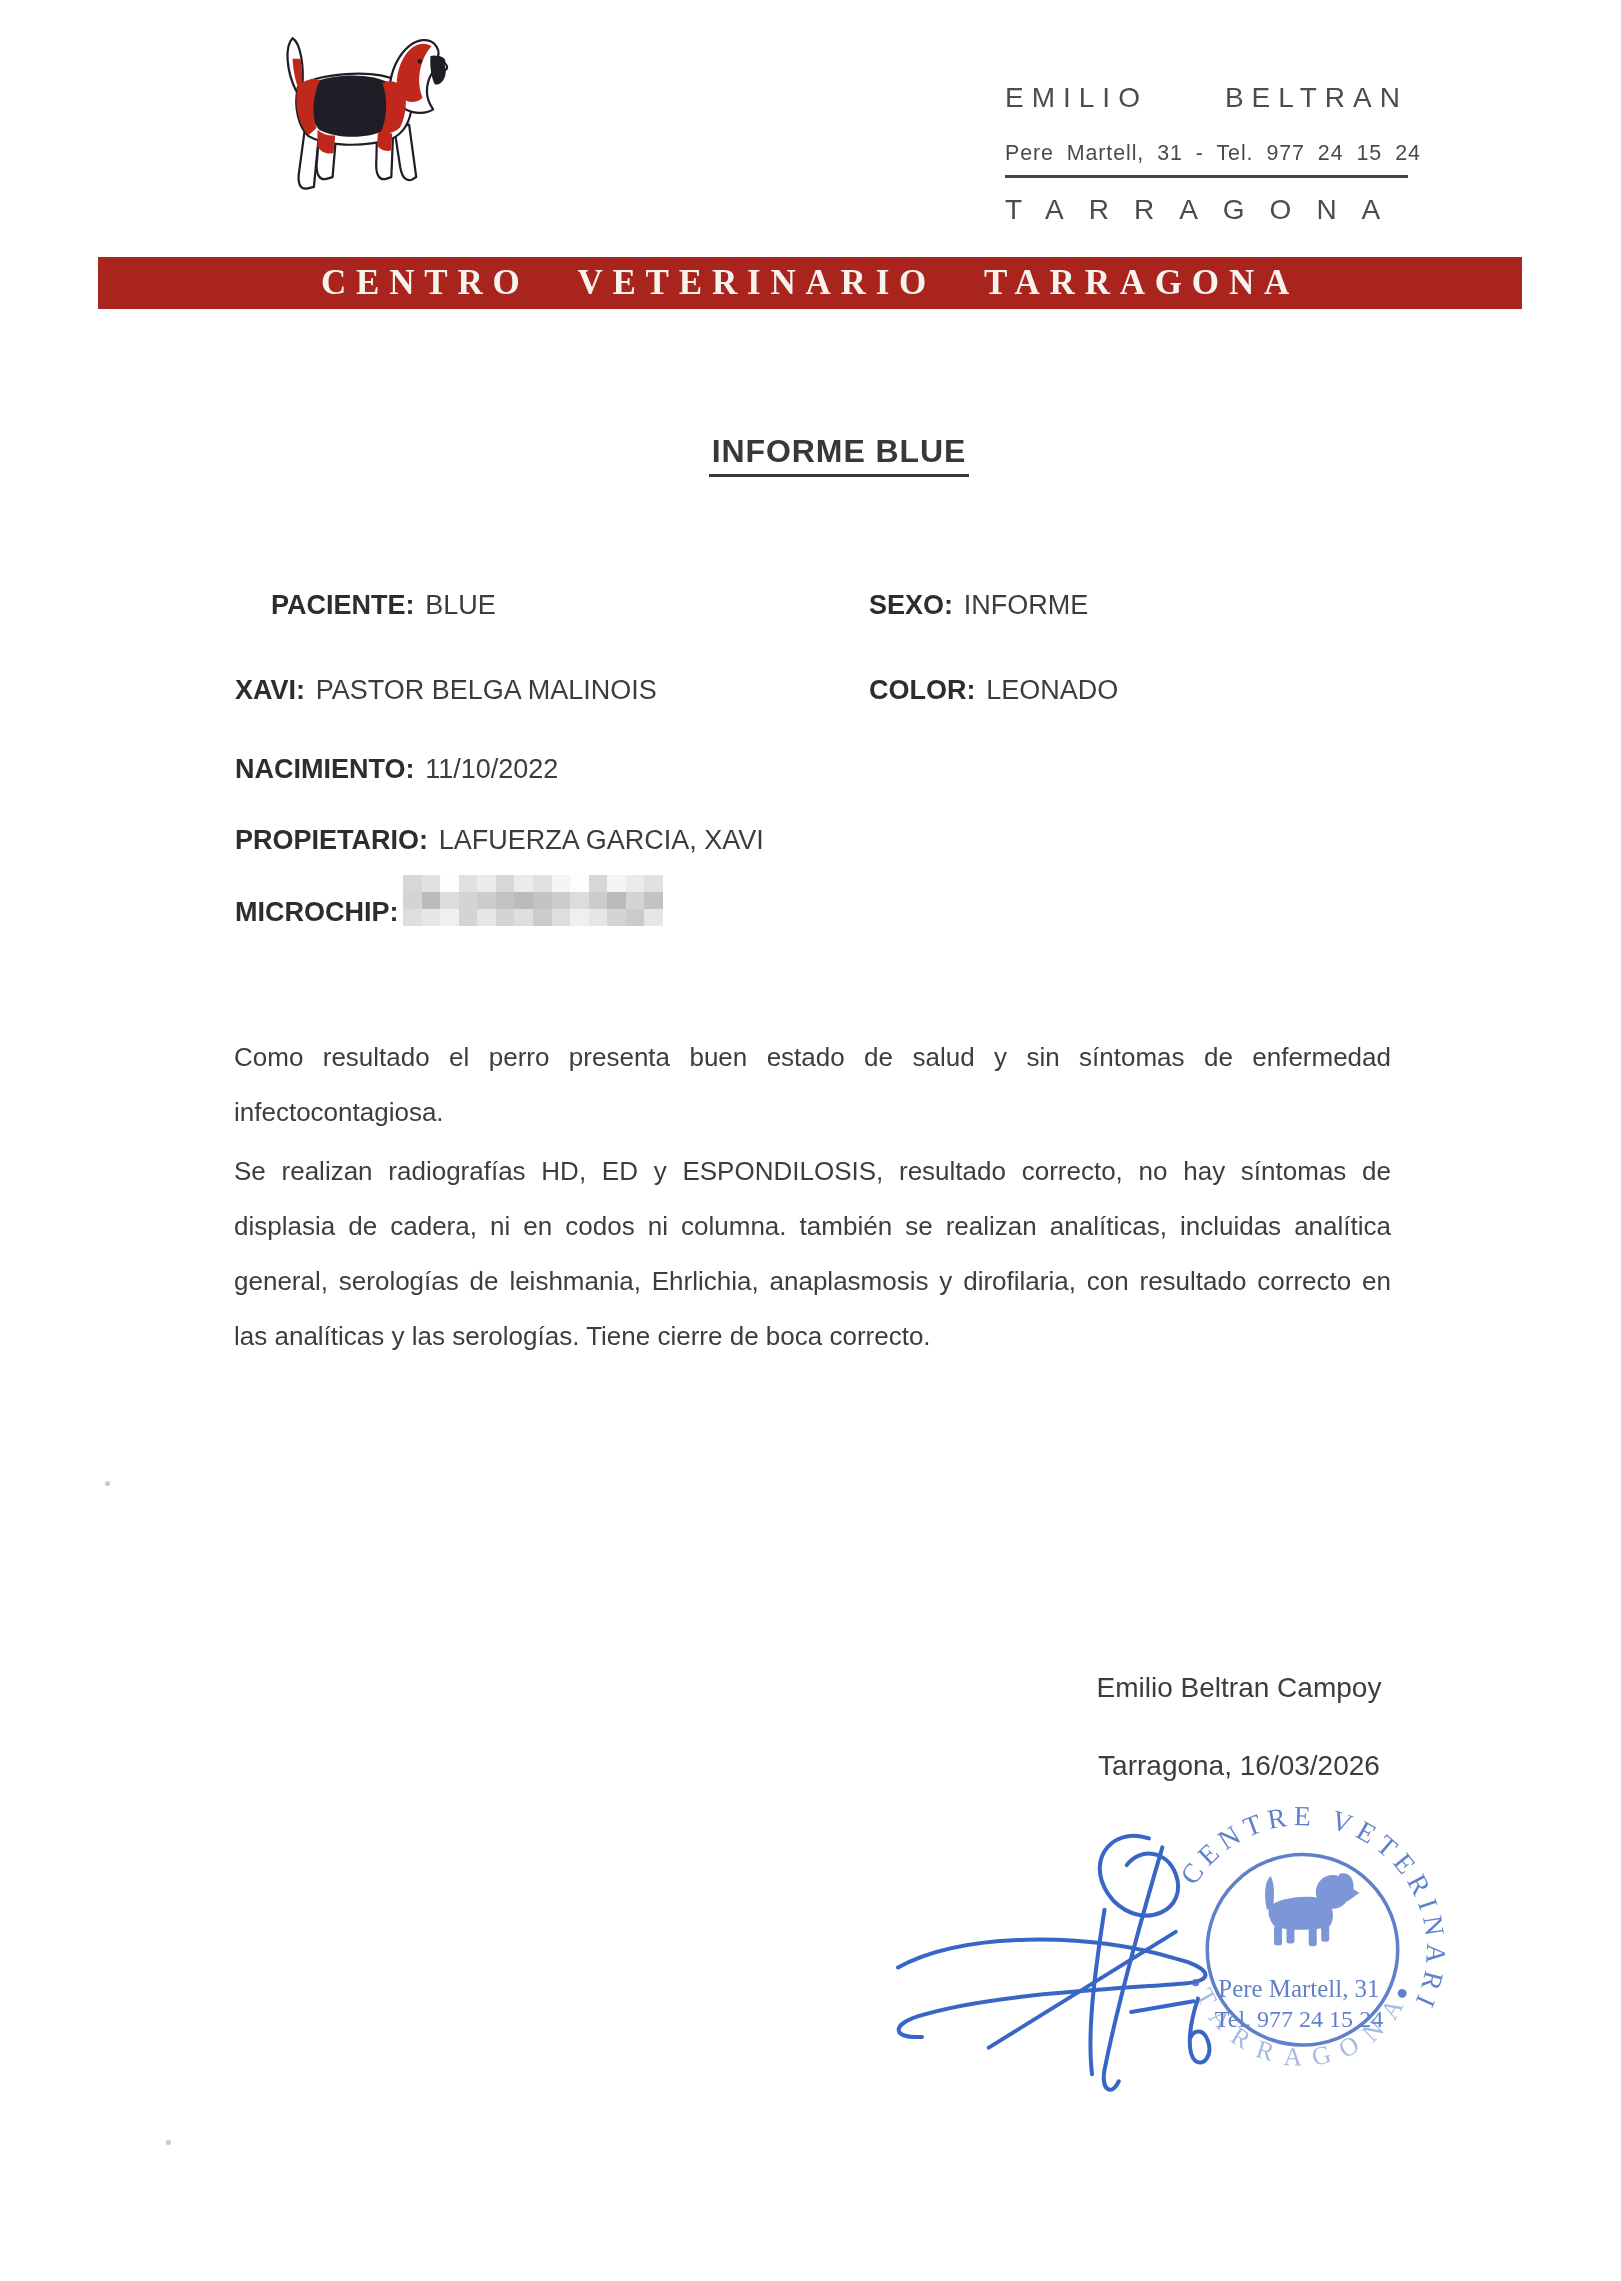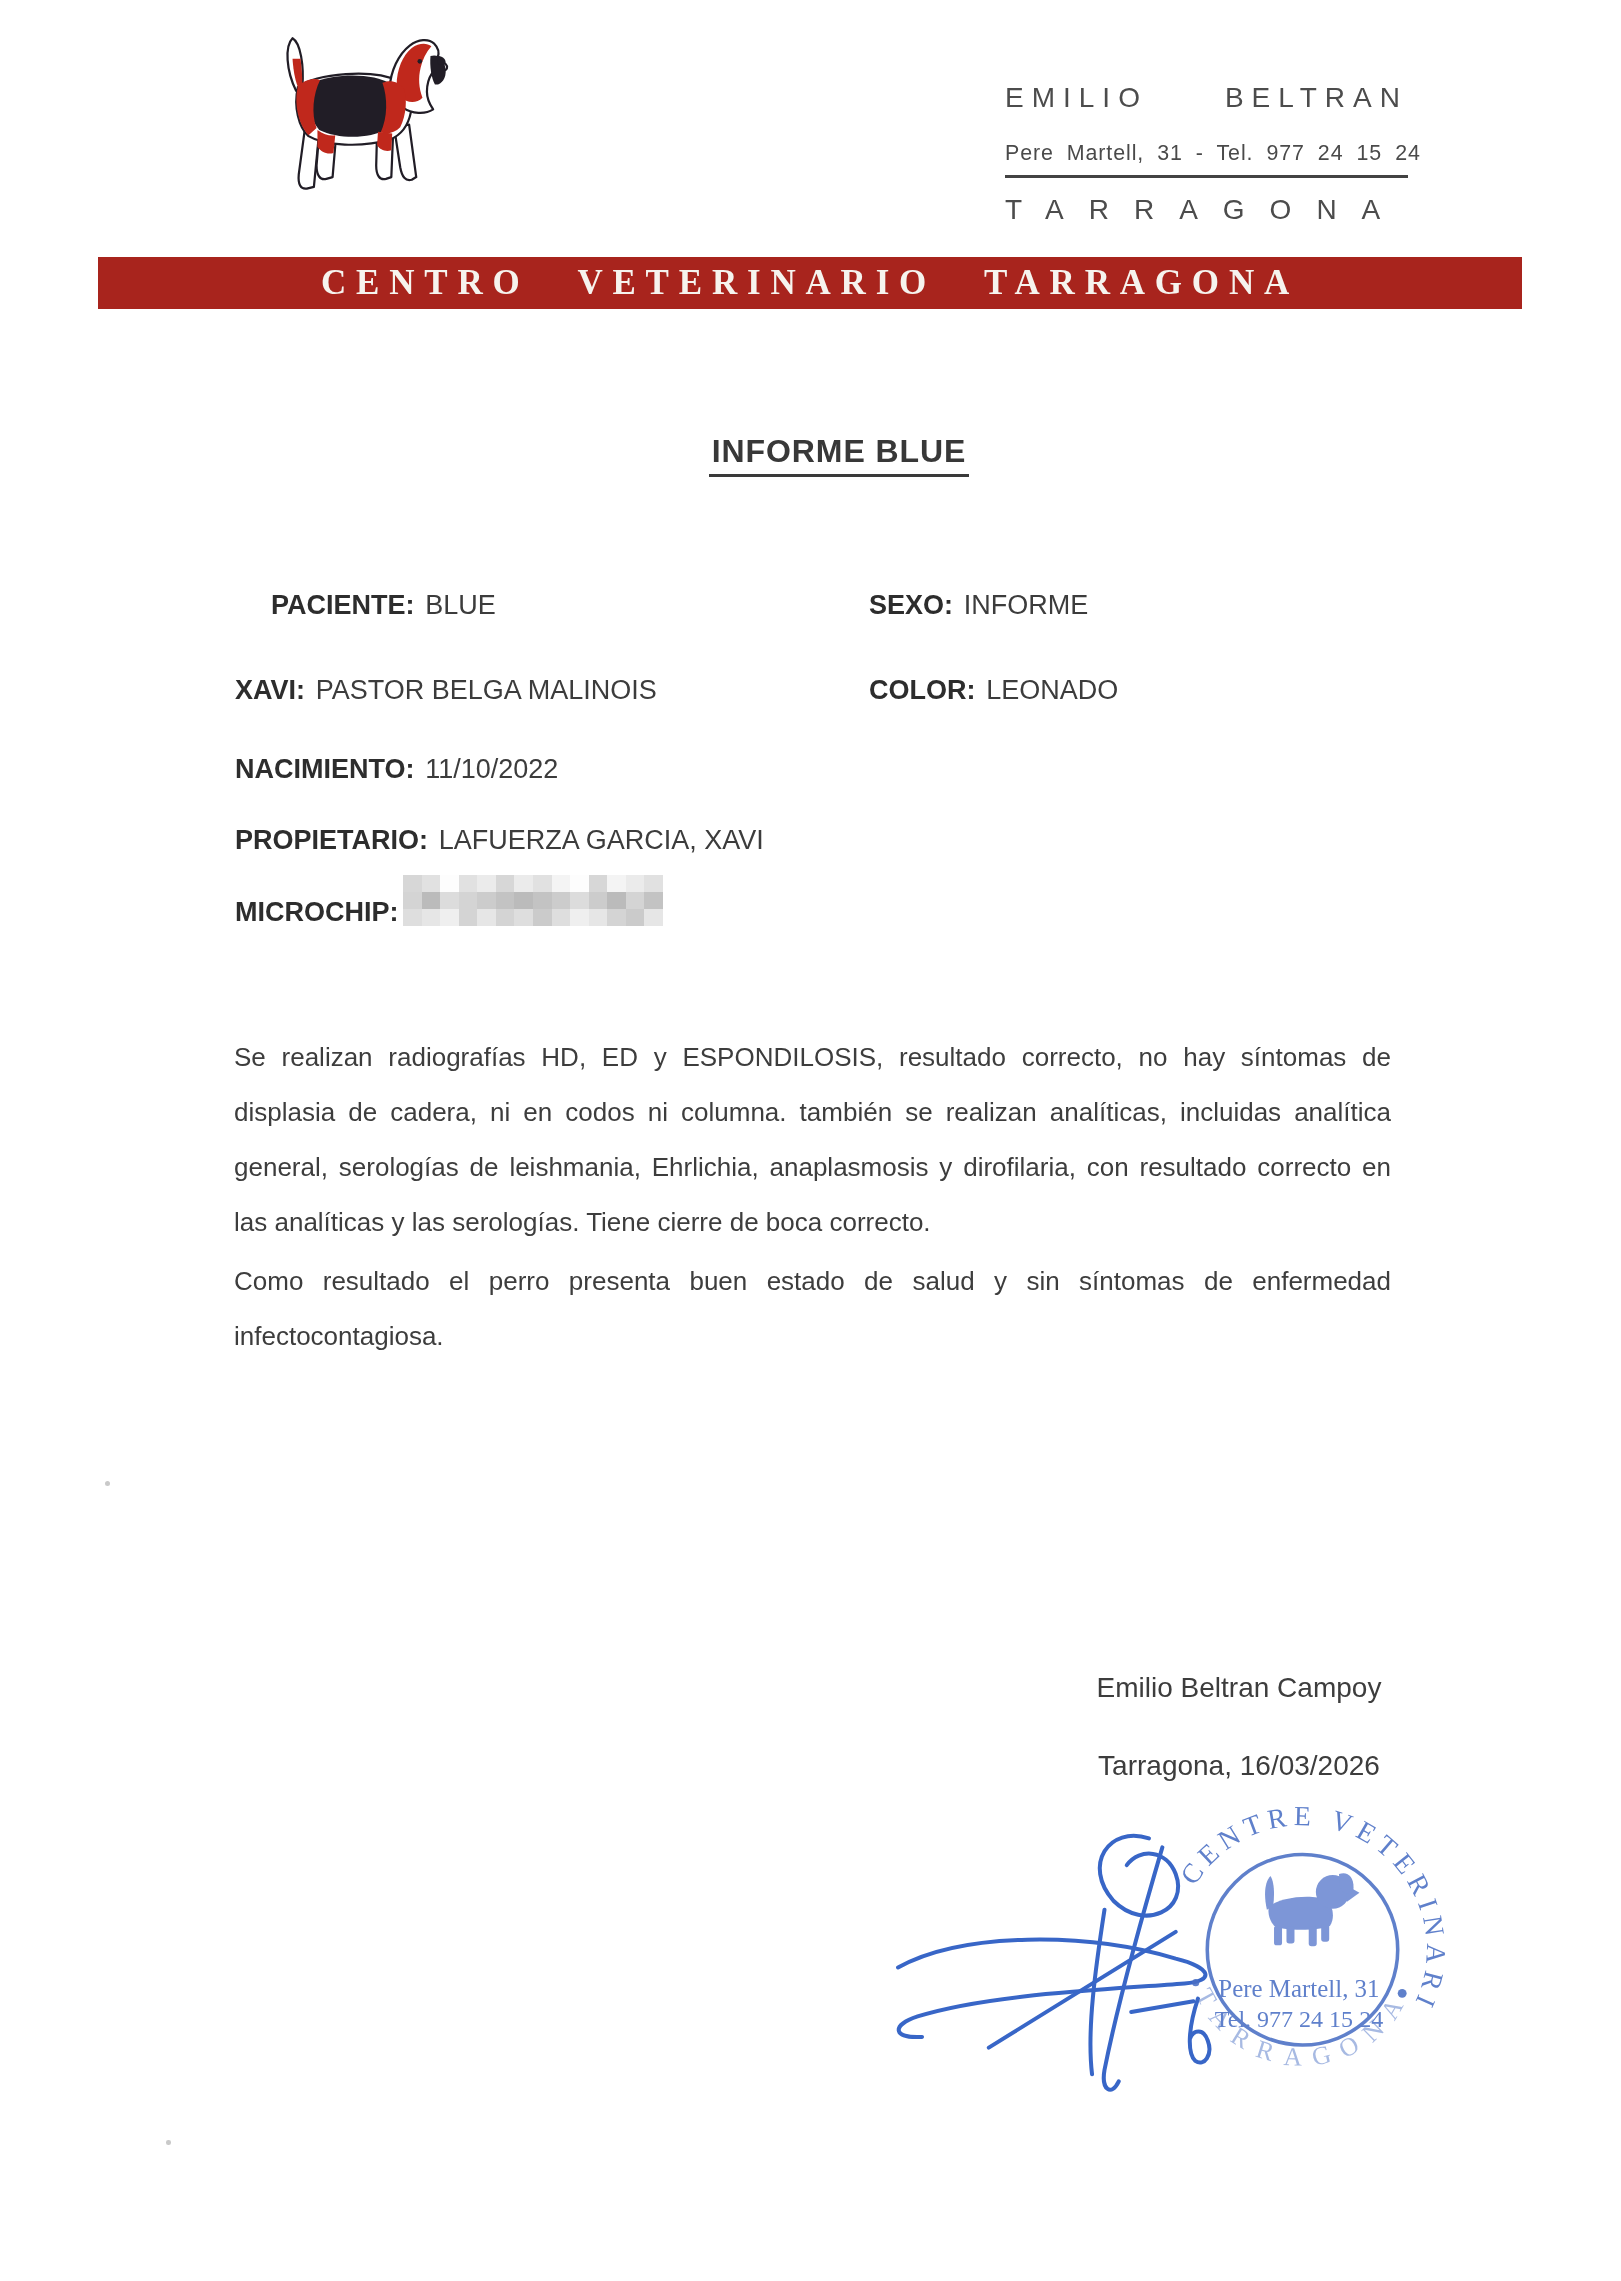--- a/index.html
+++ b/index.html
@@ -160,22 +160,22 @@
       <i></i>
       <i></i>
       <i></i>
       <i></i>
       <i></i>
       <i></i>
       <i></i>
   </div>
 
   <div class="body-text">
+    <p>Como resultado el perro presenta buen estado de salud y sin síntomas de enfermedad infectocontagiosa.</p>
     <p>Se realizan radiografías HD, ED y ESPONDILOSIS, resultado correcto, no hay síntomas de displasia de cadera, ni en codos ni columna. también se realizan analíticas, incluidas analítica general, serologías de leishmania, Ehrlichia, anaplasmosis y dirofilaria, con resultado correcto en las analíticas y las serologías. Tiene cierre de boca correcto.</p>
-    <p>Como resultado el perro presenta buen estado de salud y sin síntomas de enfermedad infectocontagiosa.</p>
   </div>
 
   <div class="sig-name">Emilio Beltran Campoy</div>
   <div class="sig-date">Tarragona, 16/03/2026</div>
 
   <svg class="sig-svg" viewBox="0 0 400 320" aria-hidden="true">
     <g fill="none" stroke="#2e5ec5" stroke-width="4.5" stroke-linecap="round" opacity="0.95">
       <path d="M300,15 C255,0 225,45 260,85 C295,120 345,95 330,55 C320,28 290,25 275,45"></path>
       <path d="M315,25 C290,110 265,200 250,275 C246,298 258,305 266,288"></path>
       <path d="M250,95 C240,160 230,230 236,280"></path>

